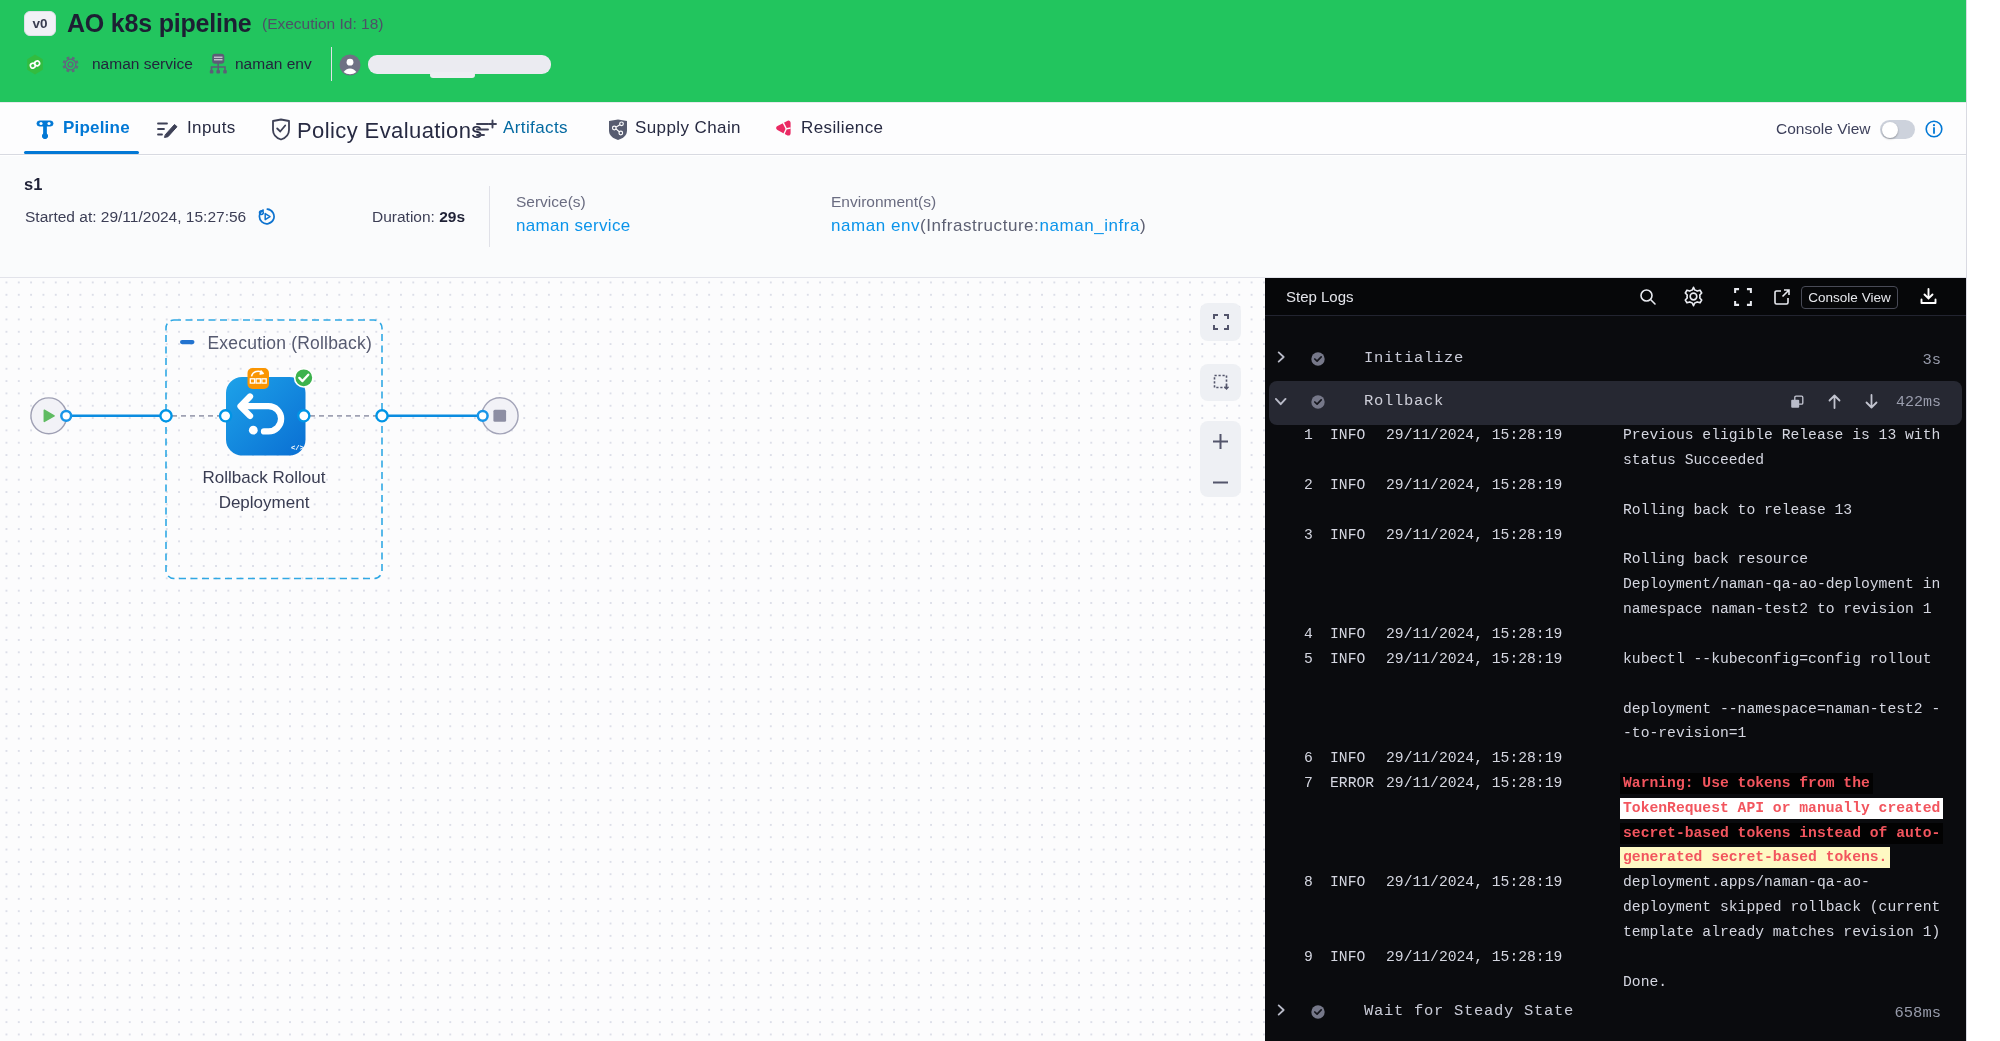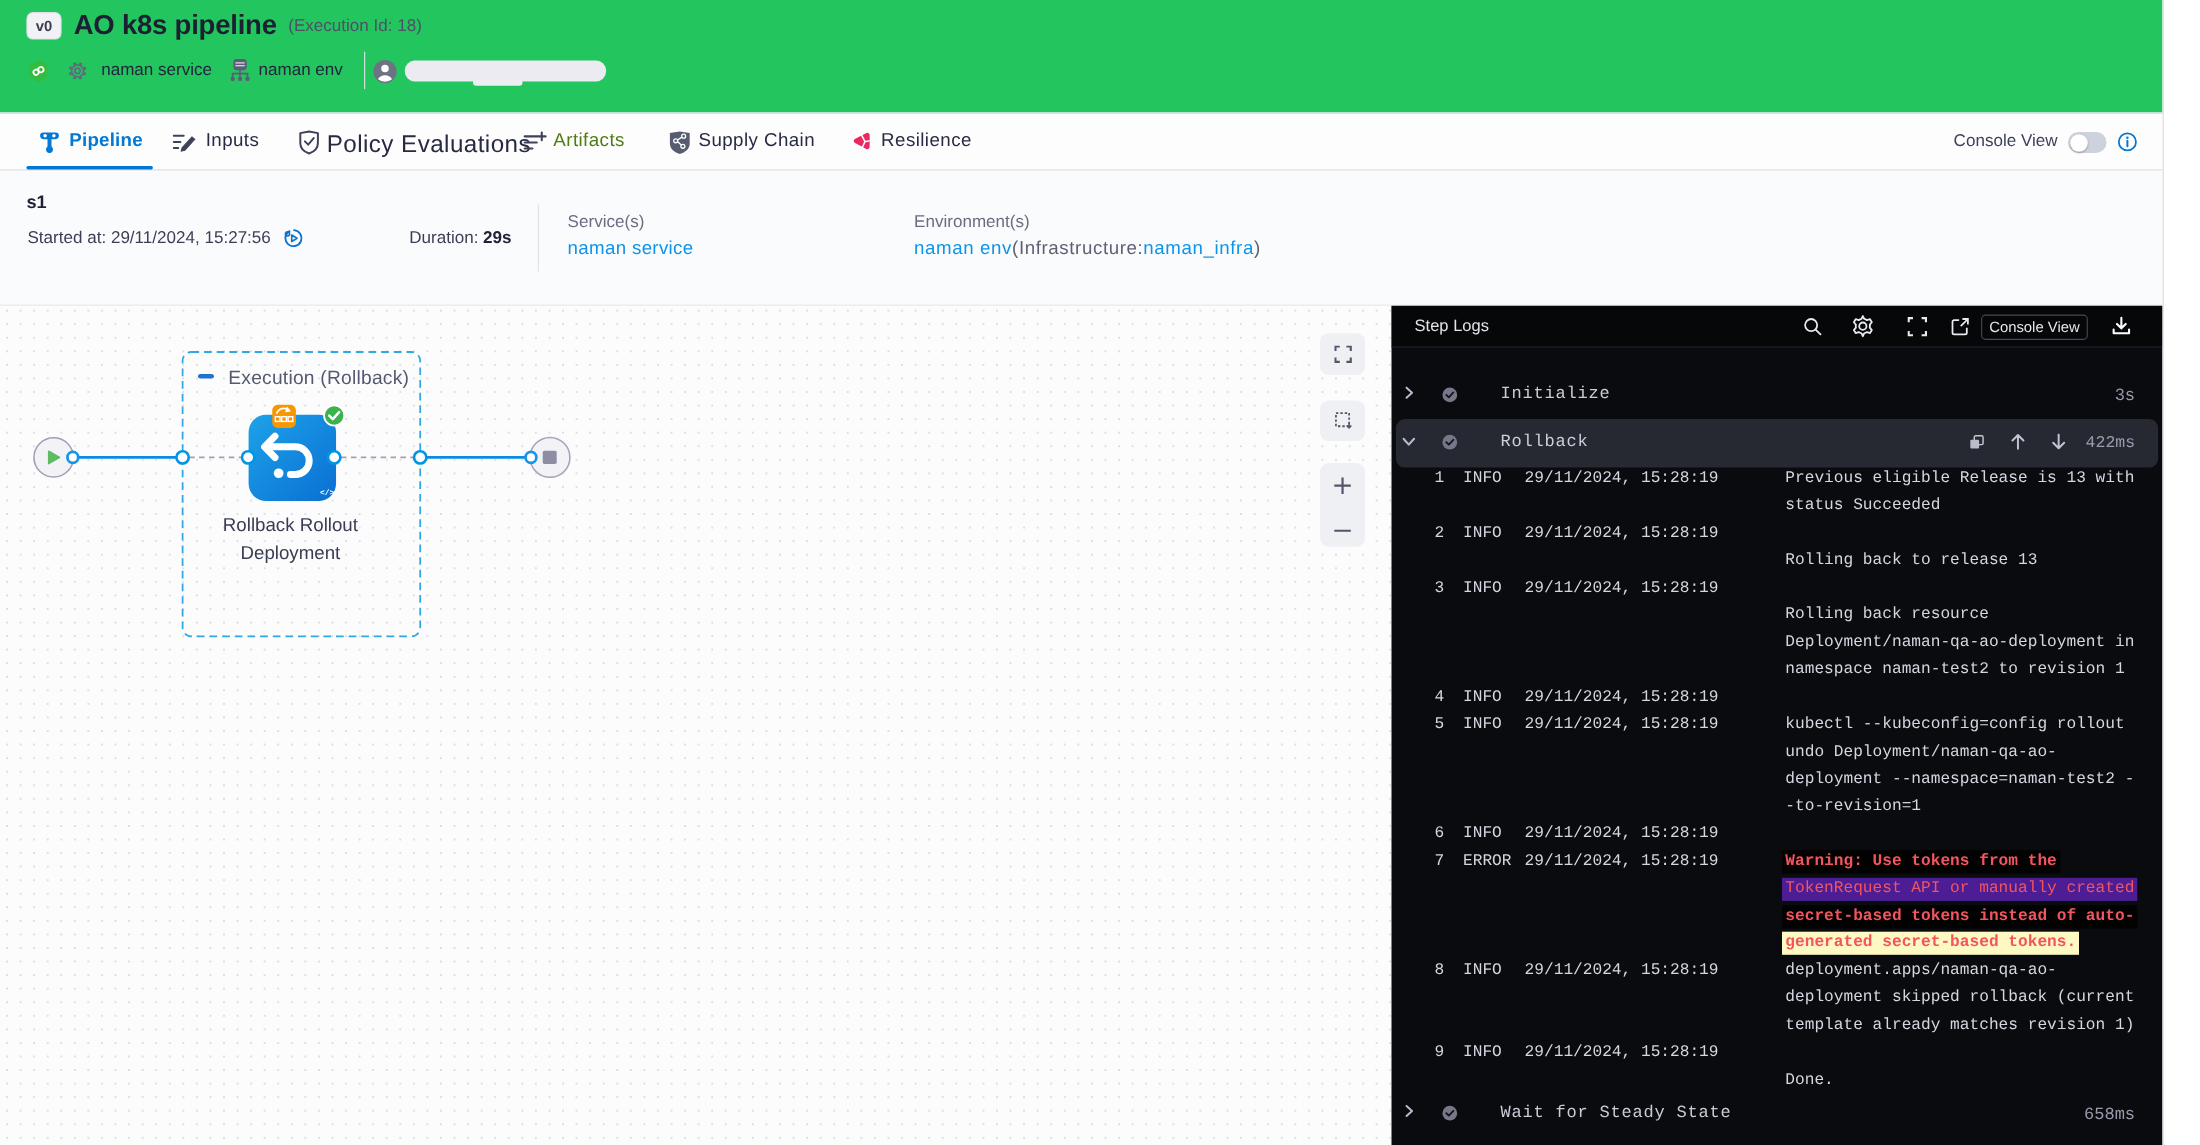--- a/index.html
+++ b/index.html
@@ -81,21 +81,21 @@
     <path d="M2,3 L10,1.5 L18,3 V12 C18,17 14.5,20 10,21.5 C5.5,20 2,17 2,12 Z" fill="none" stroke="#3e4157" stroke-width="1.8" stroke-linejoin="round"></path>
     <path d="M6.2,10.5 L9.2,13.5 L14.2,7.5" fill="none" stroke="#3e4157" stroke-width="1.8" stroke-linecap="round"></path>
   </svg>
   <div class="t" style="left:297px;top:14px;font-size:22px;letter-spacing:0.4px;color:#272a42">Policy Evaluations</div>
   <svg class="abs" style="left:475px;top:15px" width="23" height="21" viewBox="0 0 23 21">
     <g stroke="#3e4157" stroke-width="1.9" fill="none" stroke-linecap="round">
       <path d="M2,5 H13 M2,10.5 H13 M2,16 H9"></path>
       <path d="M17.5,1.5 V8.5 M14,5 H21"></path>
     </g>
   </svg>
-  <div class="t" style="left:503px;top:14px;font-size:17px;letter-spacing:0.4px;color:#4d7c0f">Artifacts</div>
+  <div class="t" style="left:503px;top:14px;font-size:17px;letter-spacing:0.4px;color:#0369a1">Artifacts</div>
   <svg class="abs" style="left:607px;top:14px" width="22" height="23" viewBox="0 0 22 23">
     <path d="M2,3 L11,1.5 L20,3 V12.5 C20,17.5 16,20.5 11,22 C6,20.5 2,17.5 2,12.5 Z" fill="#575c70"></path>
     <g stroke="#fdfdfe" stroke-width="1.2" fill="none">
           <path d="M13.8,6.2 L7.8,9.8 L13.2,14.6"></path>
         </g>
     <g fill="#575c70" stroke="#fdfdfe" stroke-width="1.2">
           <circle cx="14.5" cy="5.8" r="1.8"></circle>
           <circle cx="7.3" cy="10" r="1.8"></circle>
           <circle cx="13.8" cy="15" r="1.8"></circle>
         </g>
@@ -299,42 +299,39 @@
           <span class="abs" style="left:39px">4</span>
           <span class="abs" style="left:65px">INFO</span>
           <span class="abs" style="left:121px">29/11/2024, 15:28:19</span>
         </div>
 <div class="abs" style="left:0;top:223.8px;height:24.85px;line-height:24.85px;width:701px">
           <span class="abs" style="left:39px">5</span>
           <span class="abs" style="left:65px">INFO</span>
           <span class="abs" style="left:121px">29/11/2024, 15:28:19</span>
           <span class="abs" style="left:358px">kubectl --kubeconfig=config rollout</span>
         </div>
-<div class="abs" style="left:0;top:248.6px;height:24.85px;line-height:24.85px;width:701px">
-          <span class="abs" style="left:358px">undo Deployment/naman-qa-ao-</span>
-        </div>
 <div class="abs" style="left:0;top:273.5px;height:24.85px;line-height:24.85px;width:701px">
           <span class="abs" style="left:358px">deployment --namespace=naman-test2 -</span>
         </div>
 <div class="abs" style="left:0;top:298.3px;height:24.85px;line-height:24.85px;width:701px">
           <span class="abs" style="left:358px">-to-revision=1</span>
         </div>
 <div class="abs" style="left:0;top:323.1px;height:24.85px;line-height:24.85px;width:701px">
           <span class="abs" style="left:39px">6</span>
           <span class="abs" style="left:65px">INFO</span>
           <span class="abs" style="left:121px">29/11/2024, 15:28:19</span>
         </div>
 <div class="abs" style="left:0;top:348.0px;height:24.85px;line-height:24.85px;width:701px">
           <span class="abs" style="left:39px">7</span>
           <span class="abs" style="left:65px">ERROR</span>
           <span class="abs" style="left:121px">29/11/2024, 15:28:19</span>
           <span class="abs" style="left:355px;top:1.9px;line-height:21px;background:#020202;color:#f2555e;font-weight:bold;padding:0 3px">Warning: Use tokens from the</span>
         </div>
 <div class="abs" style="left:0;top:372.9px;height:24.85px;line-height:24.85px;width:701px">
-          <span class="abs" style="left:355px;top:1.9px;line-height:21px;background:#4c1d95;color:#f2555e;font-weight:normal;padding:0 3px">TokenRequest API or manually created</span>
+          <span class="abs" style="left:355px;top:1.9px;line-height:21px;background:#ffffff;color:#f2555e;font-weight:bold;padding:0 3px">TokenRequest API or manually created</span>
         </div>
 <div class="abs" style="left:0;top:397.7px;height:24.85px;line-height:24.85px;width:701px">
           <span class="abs" style="left:355px;top:1.9px;line-height:21px;background:#020202;color:#f2555e;font-weight:bold;padding:0 3px">secret-based tokens instead of auto-</span>
         </div>
 <div class="abs" style="left:0;top:422.6px;height:24.85px;line-height:24.85px;width:701px">
           <span class="abs" style="left:355px;top:1.9px;line-height:21px;background:#fef9c3;color:#f2555e;font-weight:bold;padding:0 3px">generated secret-based tokens.</span>
         </div>
 <div class="abs" style="left:0;top:447.4px;height:24.85px;line-height:24.85px;width:701px">
           <span class="abs" style="left:39px">8</span>
           <span class="abs" style="left:65px">INFO</span>

